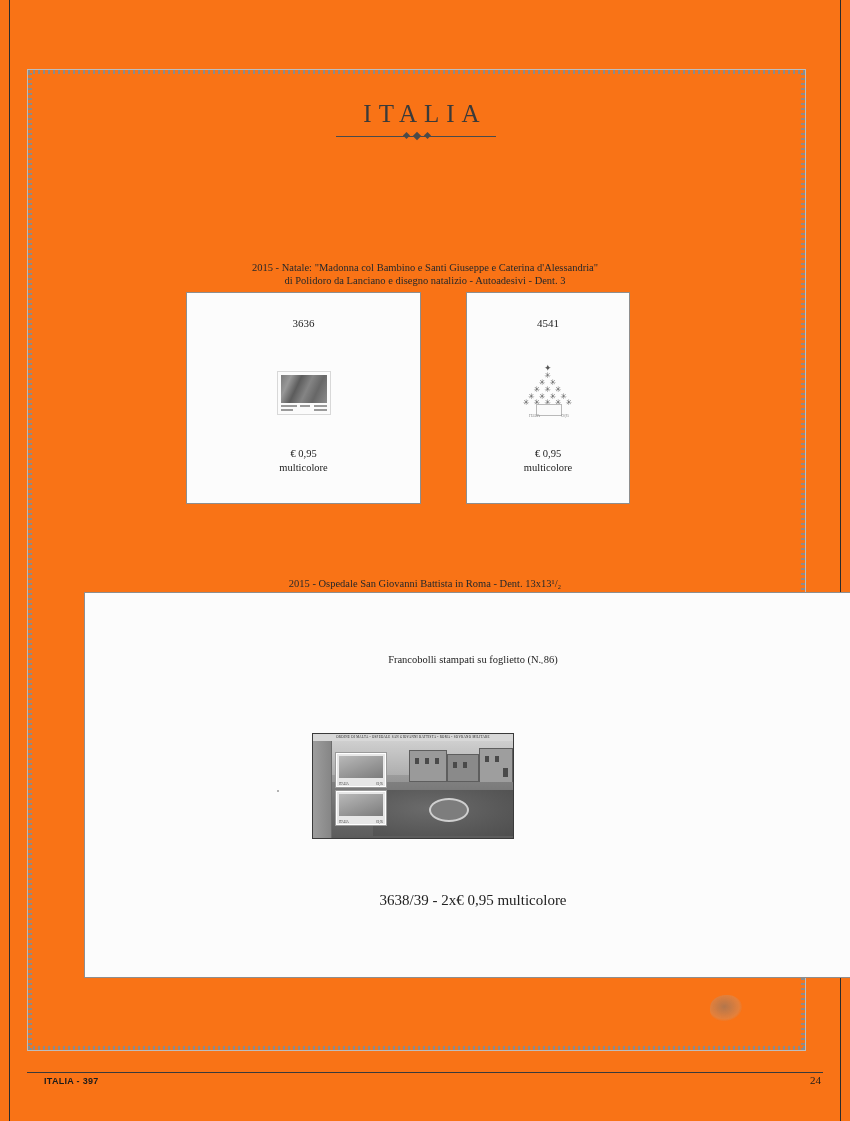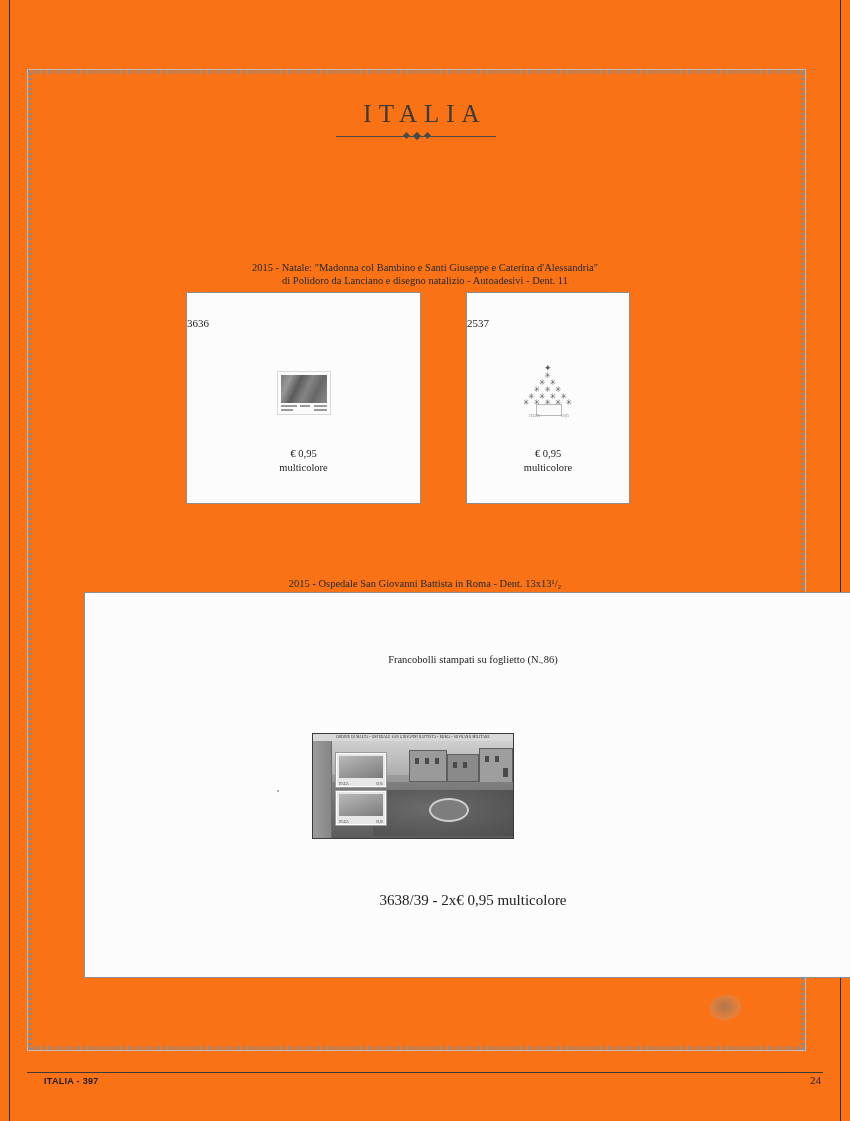--- a/index.html
+++ b/index.html
@@ -126,20 +126,21 @@
   .box-3637 {
     left: 466px;
     top: 292px;
     width: 164px;
     height: 212px;
   }
   .box-num {
     position: absolute;
     left: 0; right: 0;
     top: 24px;
+    text-align: center;
     font-size: 11px;
     color: #222;
   }
   .box-price {
     position: absolute;
     left: 0; right: 0;
     bottom: 28px;
     text-align: center;
     font-size: 10.5px;
     line-height: 14px;
@@ -397,41 +398,41 @@
   <div class="country-title">ITALIA</div>
   <div class="title-rule">
     <div class="bar"></div>
     <div class="dot d1"></div>
     <div class="dot d2"></div>
     <div class="dot d3"></div>
   </div>
 
   <div class="caption caption-1">
     <div>2015 - Natale: "Madonna col Bambino e Santi Giuseppe e Caterina d'Alessandria"</div>
-    <div>di Polidoro da Lanciano e disegno natalizio - Autoadesivi - Dent. 11</div>
+    <div>di Polidoro da Lanciano e disegno natalizio - Autoadesivi - Dent. 3</div>
   </div>
 
   <div class="box box-3636">
     <div class="box-num">3636</div>
     <div class="stamp-madonna">
       <div class="art"></div>
       <div class="ln l1"></div>
         <div class="ln l2"></div>
         <div class="ln l3"></div>
       <div class="ln l4"></div>
         <div class="ln l5"></div>
     </div>
     <div class="box-price">
       <div>€ 0,95</div>
       <div>multicolore</div>
     </div>
   </div>
 
   <div class="box box-3637">
-    <div class="box-num">2537</div>
+    <div class="box-num">4541</div>
     <div class="stamp-tree">
       <div class="star">✦</div>
       <div class="t" style="top:8px;">✳</div>
       <div class="t" style="top:15px;">✳ ✳</div>
       <div class="t" style="top:22px;">✳ ✳ ✳</div>
       <div class="t" style="top:29px;">✳ ✳ ✳ ✳</div>
       <div class="t" style="top:35px;">✳ ✳ ✳ ✳ ✳</div>
       <div class="base"></div>
       <div class="caption-s">
         <span>ITALIA</span>

